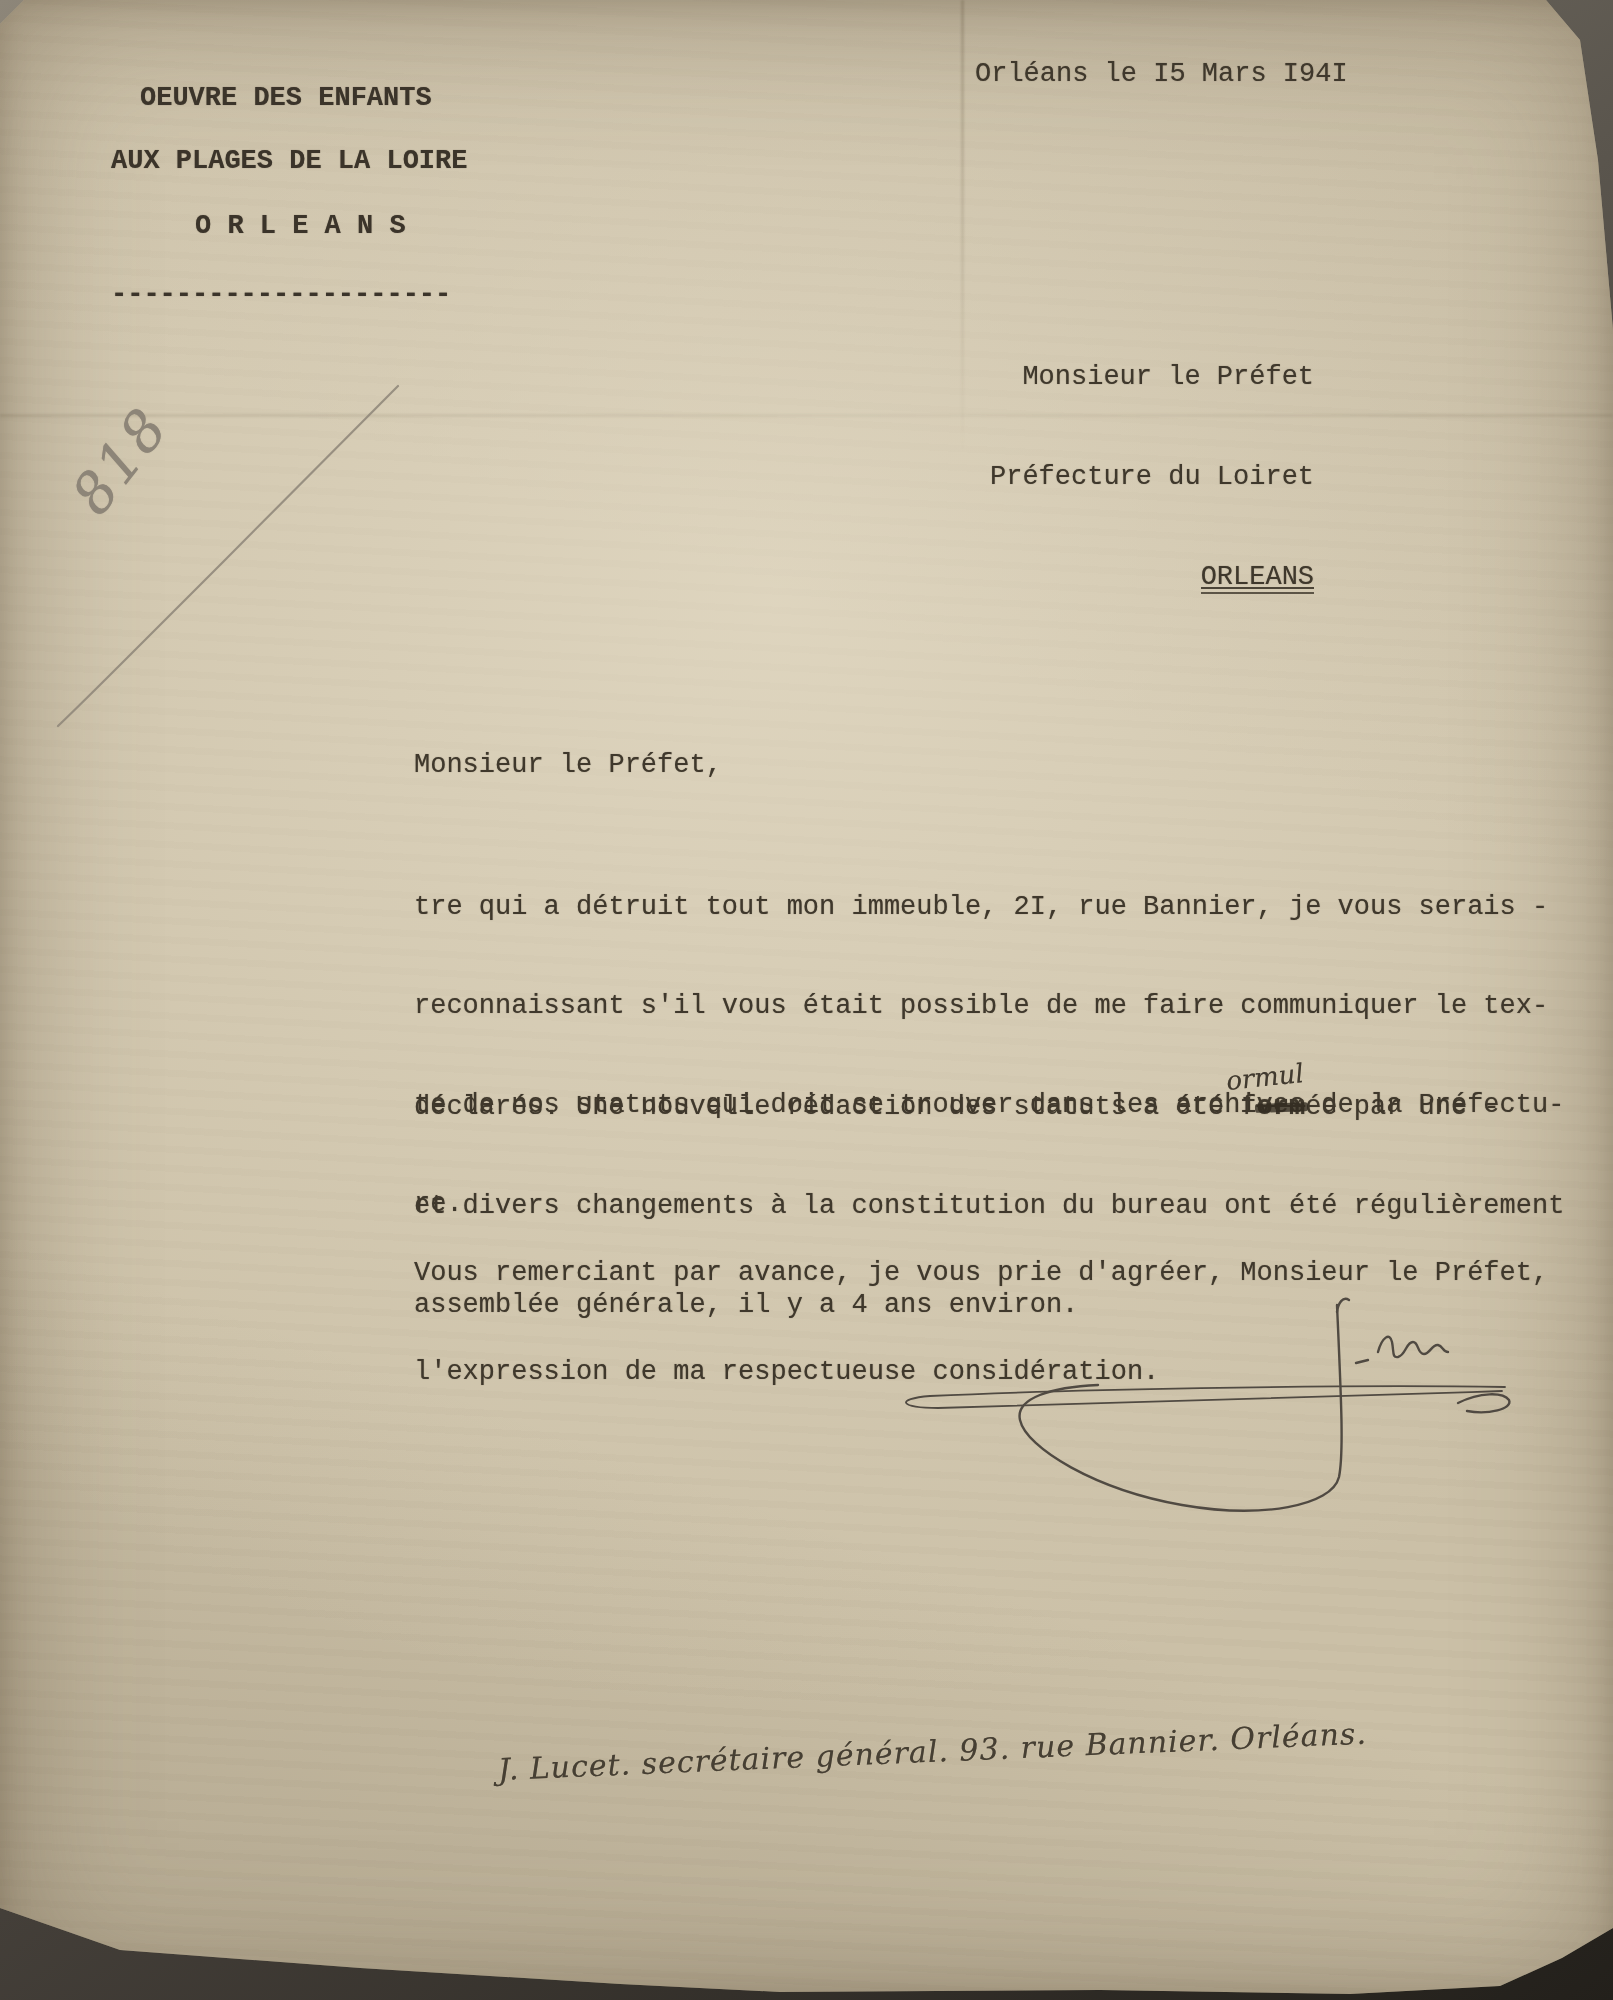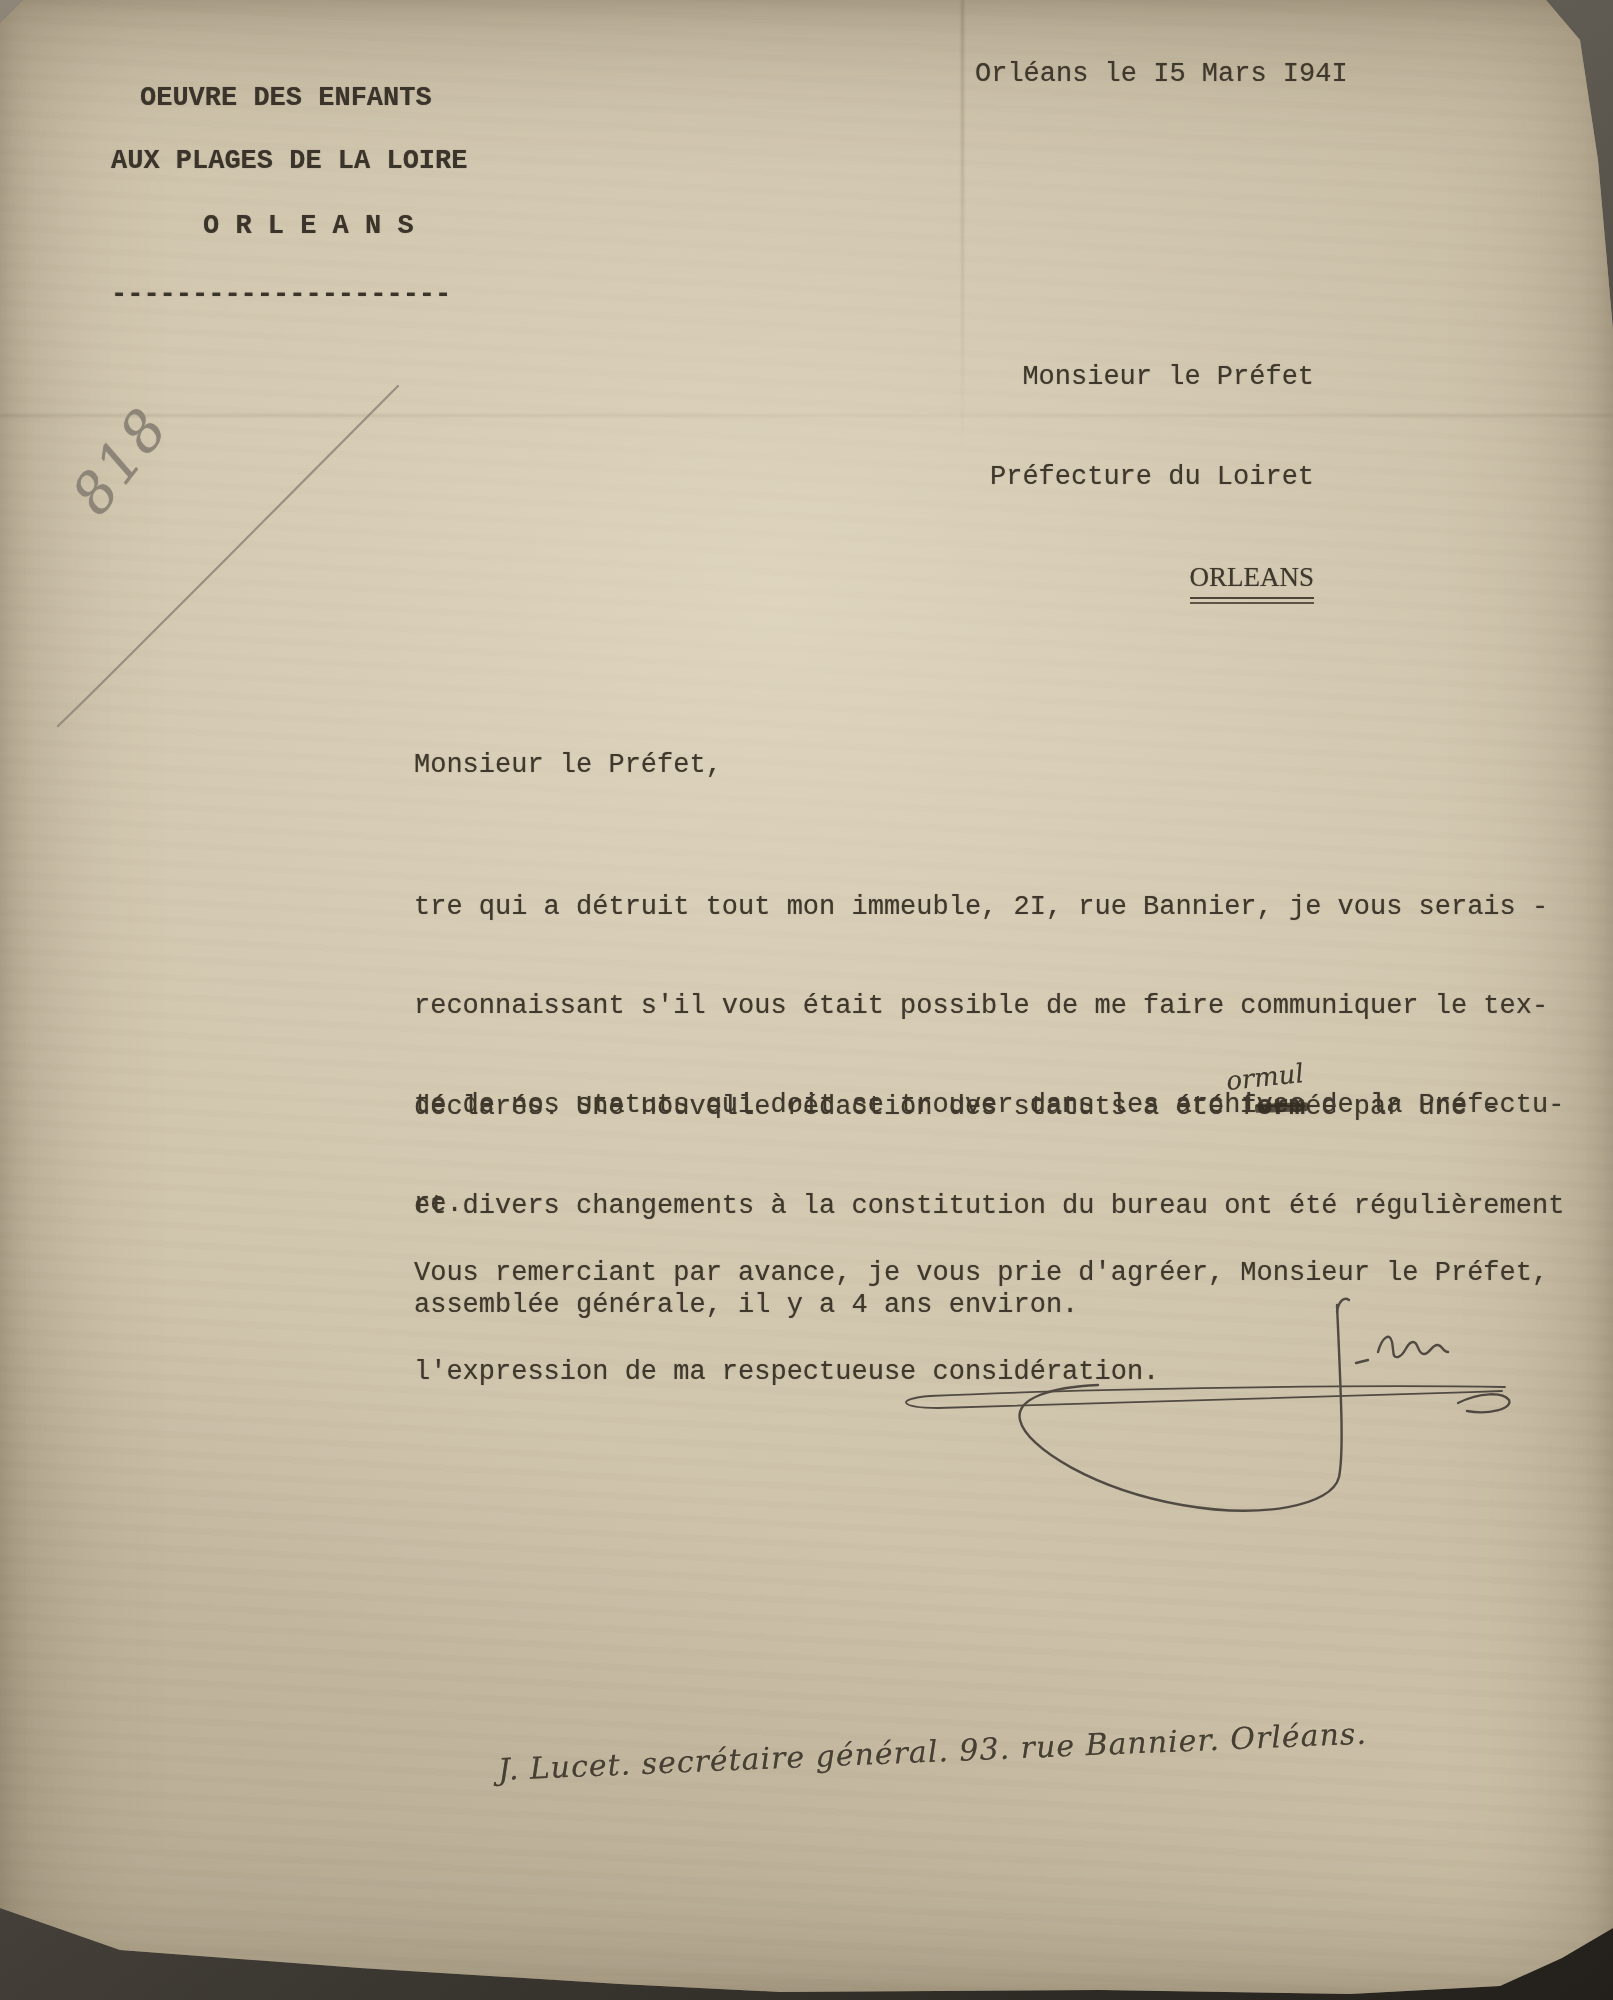--- a/index.html
+++ b/index.html
@@ -24,27 +24,26 @@
   .crease-v{position:absolute;left:961px;top:0;width:3px;height:452px;
     background:linear-gradient(rgba(105,92,70,.30),rgba(105,92,70,0));filter:blur(1px);}
   .crease-h{position:absolute;top:414px;left:0;width:100%;height:3px;
     background:linear-gradient(90deg,rgba(105,92,70,.16),rgba(105,92,70,.05) 60%,rgba(105,92,70,.15));filter:blur(1px);}
   .typed{position:absolute;color:#3f382c;font-size:27px;line-height:33px;white-space:pre;
     text-shadow:0 0 1px rgba(62,53,40,.55);}
   .typed.bold{font-weight:bold;color:#3b342a;}
   .single{line-height:1.15;}
   .recipient div{line-height:34px;text-align:right;}
   .dbl-underline{
-    padding-bottom:12px;
+    padding-bottom:2px;
     background-image:linear-gradient(rgba(52,45,34,.85),rgba(52,45,34,.85)),
                      linear-gradient(rgba(52,45,34,.75),rgba(52,45,34,.75));
     background-size:100% 2px,104% 2px;
     background-position:0 calc(100% - 5px),0 100%;
     background-repeat:no-repeat;
-    font-family:Liberation Serif, serif;
   }
   .struck{position:relative;font-weight:bold;text-decoration:line-through;}
   .struck::after{content:"";position:absolute;left:-2px;right:-2px;top:11px;height:9px;
     background:rgba(50,43,33,.78);border-radius:3px;transform:rotate(-2deg);}
   .hand{position:absolute;font-family:"DejaVu Serif","Liberation Serif",serif;
     font-style:italic;color:#463f33;text-shadow:0 0 .6px rgba(62,53,40,.5);white-space:pre;}
   .hand-insert{font-size:26px;transform:rotate(-6deg);color:#413a2f;}
   .pencil{color:#8d8578;text-shadow:0 0 .8px rgba(120,112,100,.6);}
   .num818{font-size:56px;letter-spacing:3px;transform:rotate(-52deg);transform-origin:center;}
   .footer-note{font-size:30px;letter-spacing:1px;transform:rotate(-2.4deg);transform-origin:left center;}
@@ -53,21 +52,21 @@
 </head>
 <body>
 
 <div class="canvas">
   <div class="paper"></div>
   <div class="crease-v"></div>
   <div class="crease-h"></div>
 
   <div class="typed bold single" style="left:140px;top:83px;">OEUVRE DES ENFANTS</div>
   <div class="typed bold single" style="left:111px;top:146px;">AUX PLAGES DE LA LOIRE</div>
-  <div class="typed bold single" style="left:203px;top:211px;">O R L E A N S</div>
+  <div class="typed bold single" style="left:195px;top:211px;">O R L E A N S</div>
   <div class="typed bold single" style="left:111px;top:280px;">---------------------</div>
 
   <div class="typed single" style="left:975px;top:59px;">Orléans le I5 Mars I94I</div>
 
   <div class="typed recipient" style="left:990px;top:294px;">
     <div>Monsieur le Préfet</div>
     <div>Préfecture du Loiret</div>
     <div><span class="dbl-underline">ORLEANS</span></div>
   </div>
 

